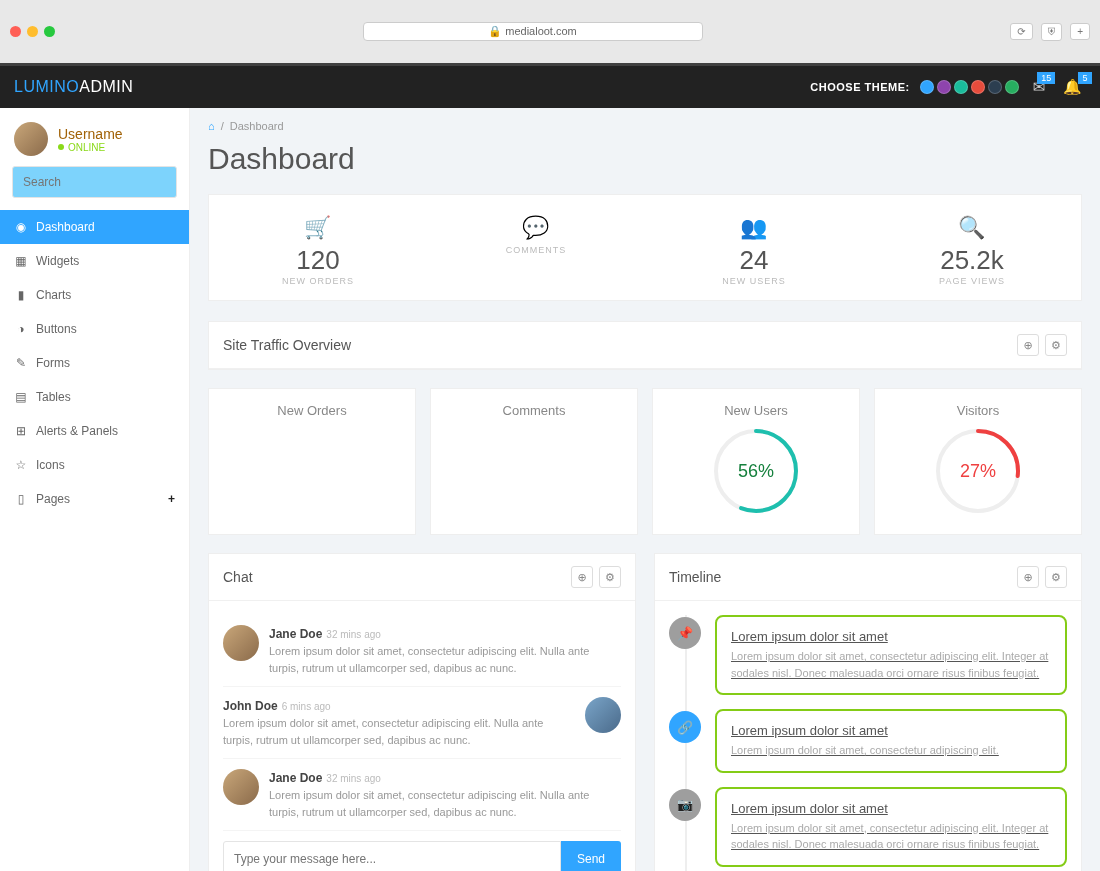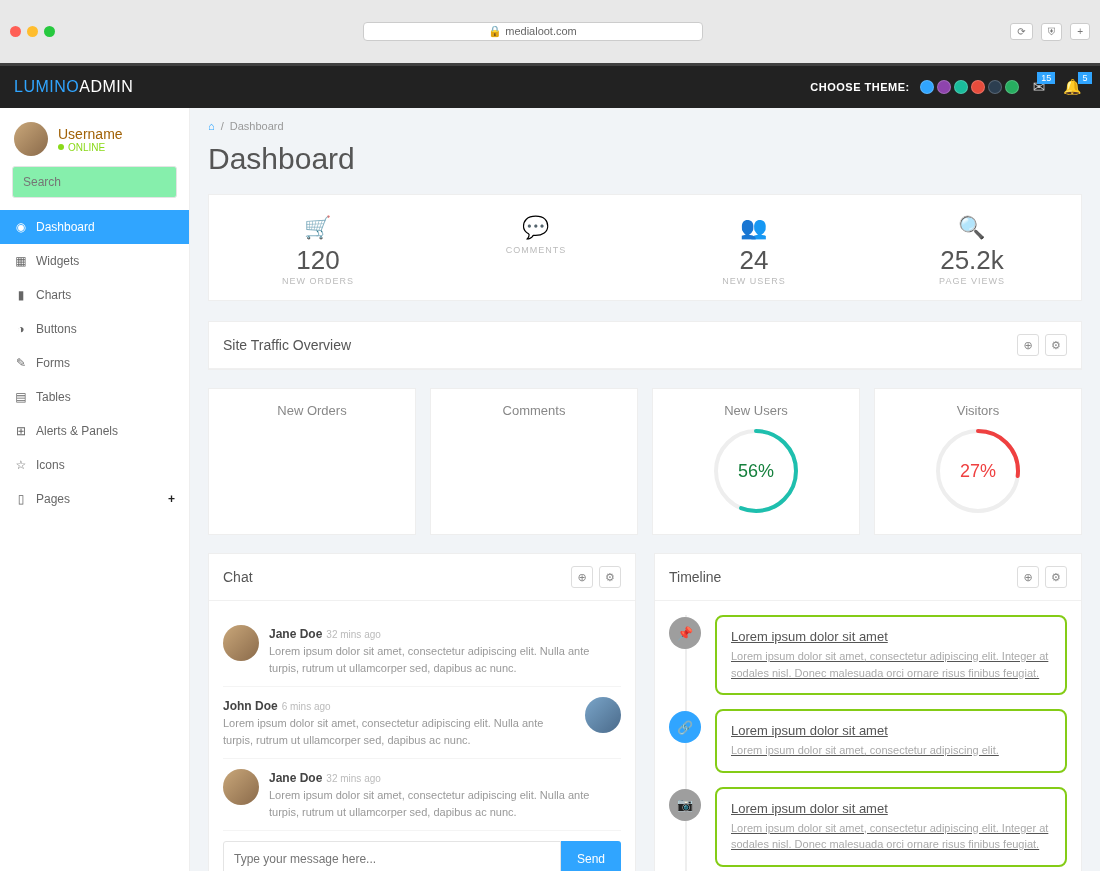--- a/index.html
+++ b/index.html
@@ -33,21 +33,21 @@
 .sidebar { width: 190px; background: #fff; min-height: 800px; border-right: 1px solid #eee; }
 .content { flex: 1; padding: 0 18px 30px; background: #f1f4f7; }
 
 
 .profile { padding: 14px 14px 10px; display: flex; align-items: center; gap: 10px; }
 .avatar { width: 34px; height: 34px; border-radius: 50%; background: linear-gradient(135deg,#c9a77a,#8a6a4a); }
 .profile-info .uname { font-size: 14px; color: #a16207; }
 .profile-info .status { font-size: 10px; color: #8ad919; display: flex; align-items: center; gap: 4px; }
 .status .dot { width: 6px; height: 6px; background: #8ad919; border-radius: 50%; display: inline-block; }
 .search-box { padding: 0 12px 12px; }
-.search-box input { width: 100%; padding: 8px 10px; border: 1px solid #e4e4e4; border-radius: 3px; font-size: 12px; background:#86efac; }
+.search-box input { width: 100%; padding: 8px 10px; border: 1px solid #e4e4e4; border-radius: 3px; font-size: 12px; background:#7dd3fc; }
 .nav-list { list-style: none; }
 .nav-item { padding: 10px 14px; font-size: 12px; color: #666; display: flex; align-items: center; gap: 8px; cursor: pointer; position:relative; }
 .nav-item.active { background: #30a5ff; color: #fff; }
 .nav-item .plus { margin-left: auto; font-weight: bold; color:#222; }
 .nav-ico { width: 14px; display:inline-block; text-align:center; font-size:12px; }
 
 
 .breadcrumb { padding: 12px 0 4px; font-size: 11px; color: #999; display:flex; gap:6px; align-items:center; }
 .breadcrumb .home { color: #30a5ff; }
 h1.page-title { font-size: 30px; font-weight: 300; color: #555; margin: 6px 0 18px; }

